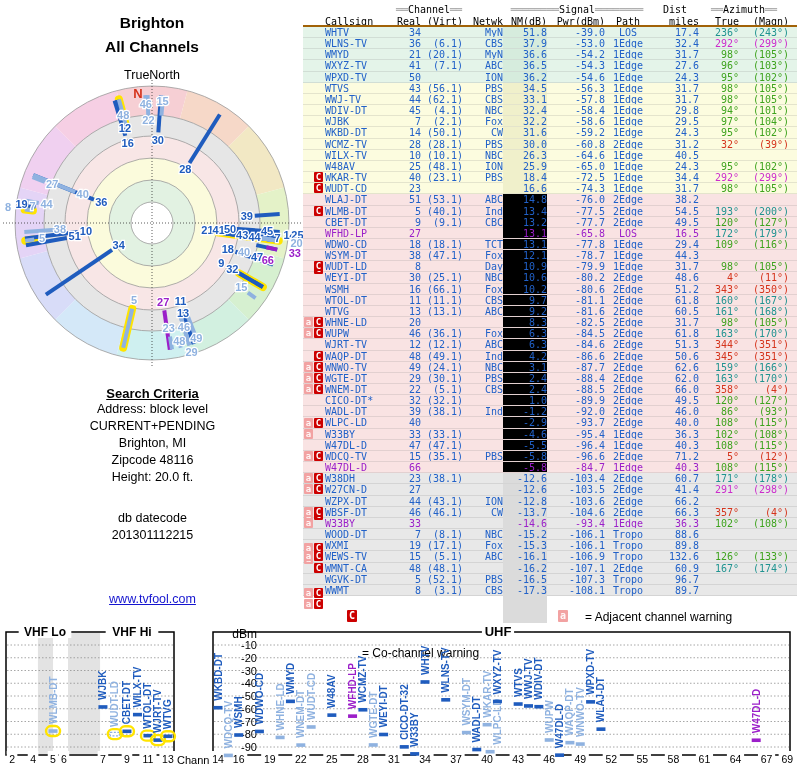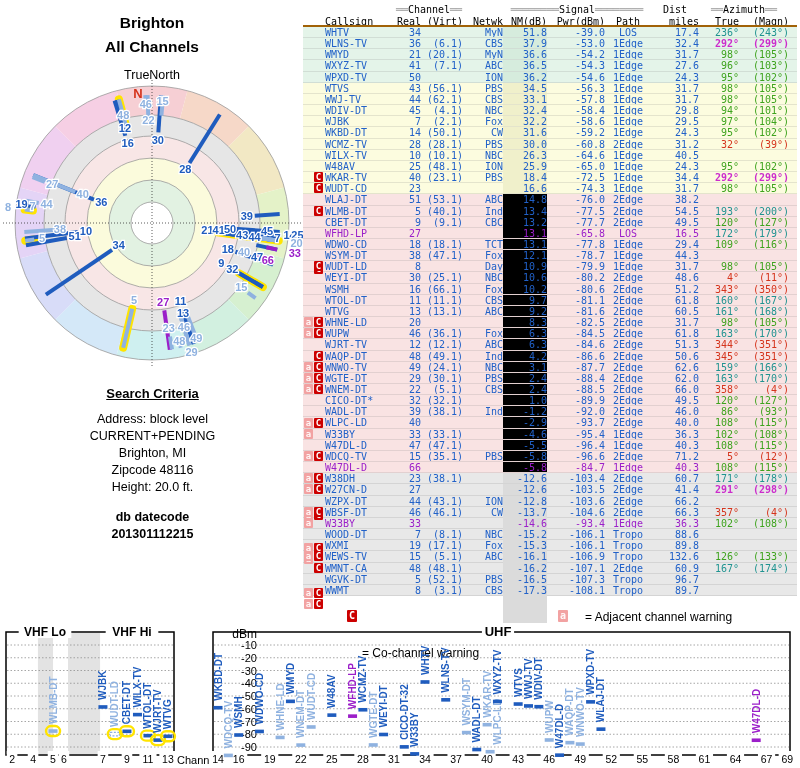--- a/index.html
+++ b/index.html
@@ -26,34 +26,34 @@
   .tier-p{background:#f9e3e3;}
   .tier-gr{background:#e8e8e8;}
   .tier-g .nmc{background:#d6ecdd;}
   .tier-y .nmc{background:#f0f0cb;}
   .tier-p .nmc{background:#000000;}
   .tier-gr .nmc{background:#dbdbdb;}
   .pu .c{color:#9b1fc9;}
   .c.hz-g{color:#3ea31e;}
   .c.hz-t{color:#1f9390;}
   .c.hz-p{color:#8a30d0;margin-top:38px;}
-  .c.hz-m{color:#cc2ccc;font-weight:bold;}
+  .c.hz-m{color:#cc2ccc;}
   .c.hz-r{color:#d5341c;}
   .flags{display:flex;justify-content:flex-end;gap:1px;padding-right:2px;align-items:center;}
   .fb{display:inline-block;width:9px;height:10px;font:bold 9px "DejaVu Sans Mono",monospace;
       text-align:center;line-height:10px;border-radius:1px;}
   .fb.fC{background:#c00;color:#fff;}
   .fb.fa{background:#f2a2a2;color:#fff5f5;}
   .hidden{visibility:hidden;}
 
   
   #criteria{position:absolute;left:30px;top:386px;width:245px;text-align:center;color:#000;}
-  #criteria .head{font-weight:bold;font-size:13px;text-decoration:underline;margin-bottom:10px;}
+  #criteria .head{font-weight:bold;font-size:13px;text-decoration:underline;margin-bottom:0;}
   #criteria .line{font-size:12.5px;line-height:17px;}
-  #criteria .dbblock{margin-top:13px;font-weight:bold;}
+  #criteria .dbblock{margin-top:24px;}
   #linkwrap{position:absolute;left:30px;top:589px;width:245px;text-align:center;}
   #linkwrap a{color:#1515d0;font-size:12.5px;}
 
   
   .legend-box{position:absolute;width:10px;height:12px;font:bold 10px "DejaVu Sans Mono",monospace;
      text-align:center;line-height:12px;border-radius:1px;}
   #leg-c{left:347px;top:610px;background:#c00;color:#fff;}
   #leg-a{left:558px;top:610px;background:#f2a2a2;color:#fff5f5;}
   .legend-text{position:absolute;top:610px;font-size:12px;color:#000;}
   #leg-ct{left:362px;margin-top:36px;}
@@ -916,20 +916,23 @@
         <div class="line">CURRENT+PENDING</div>
         <div class="line">Brighton, MI</div>
         <div class="line">Zipcode 48116</div>
         <div class="line">Height: 20.0 ft.</div>
       </div>
     <div class="dbblock" id="crit-db">
         <div class="line">db datecode</div>
         <div class="line">201301112215</div>
       </div>
   </div>
+  <div id="linkwrap">
+    <a href="#">www.tvfool.com</a>
+  </div>
 
   <span class="legend-box" id="leg-c">C</span>
   <span class="legend-text" id="leg-ct">= Co-channel warning</span>
   <span class="legend-box" id="leg-a">a</span>
   <span class="legend-text" id="leg-at">= Adjacent channel warning</span>
 
   <svg id="spectrum-svg" width="800" height="168" viewBox="0 0 800 168">
       <rect x="37.92" y="33" width="15.120000000000005" height="121" fill="#e3e3e3"></rect>
       <rect x="67.99199999999999" y="33" width="32.08800000000001" height="121" fill="#e3e3e3"></rect>
       <rect x="6" y="32" width="168" height="123" fill="none" stroke="#000" stroke-width="1.5"></rect>

